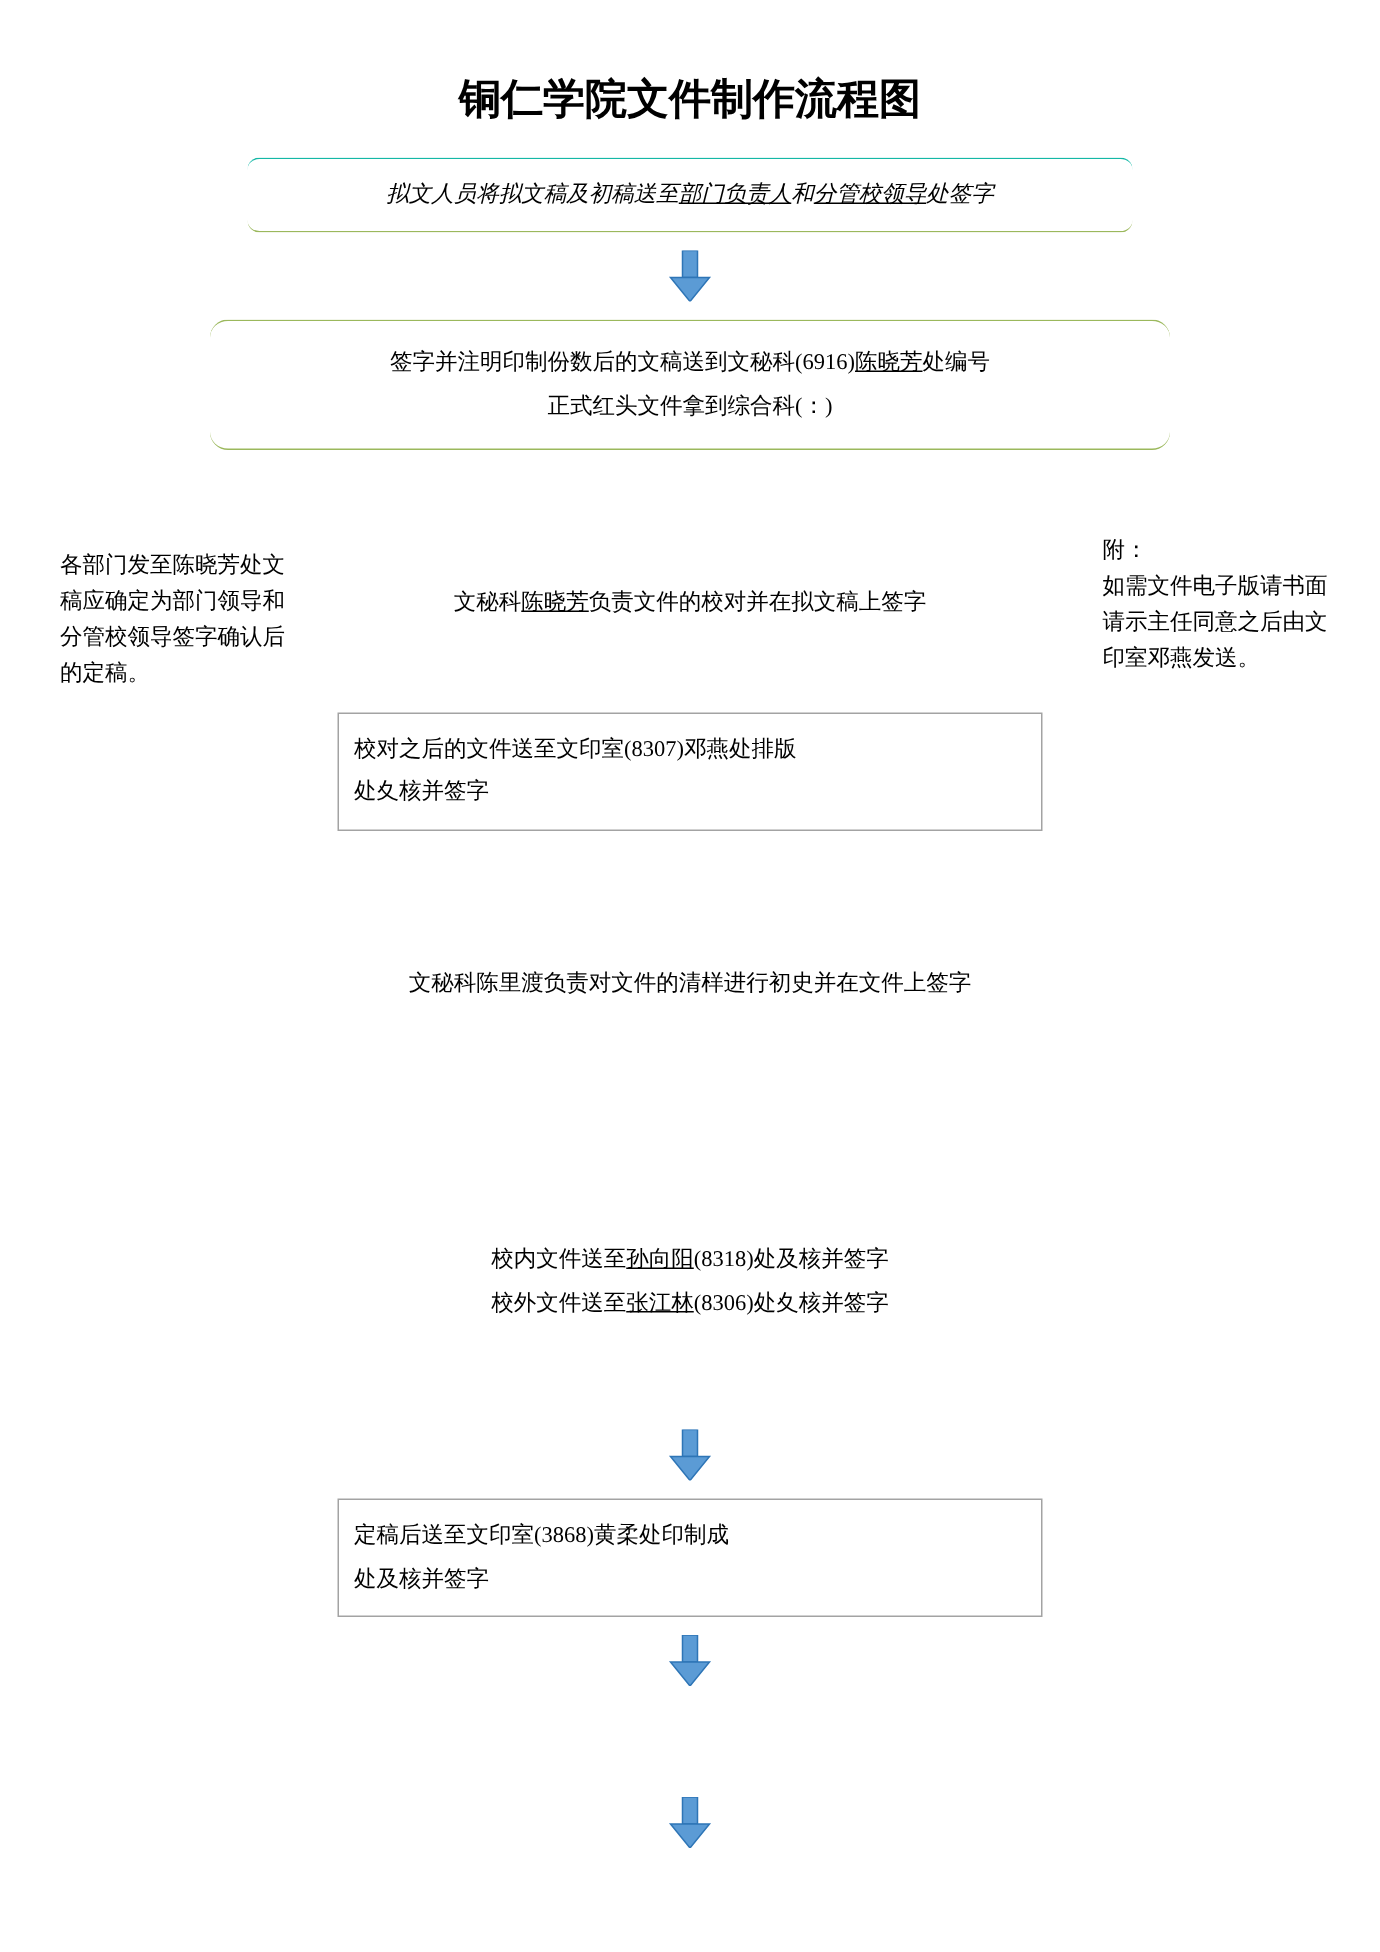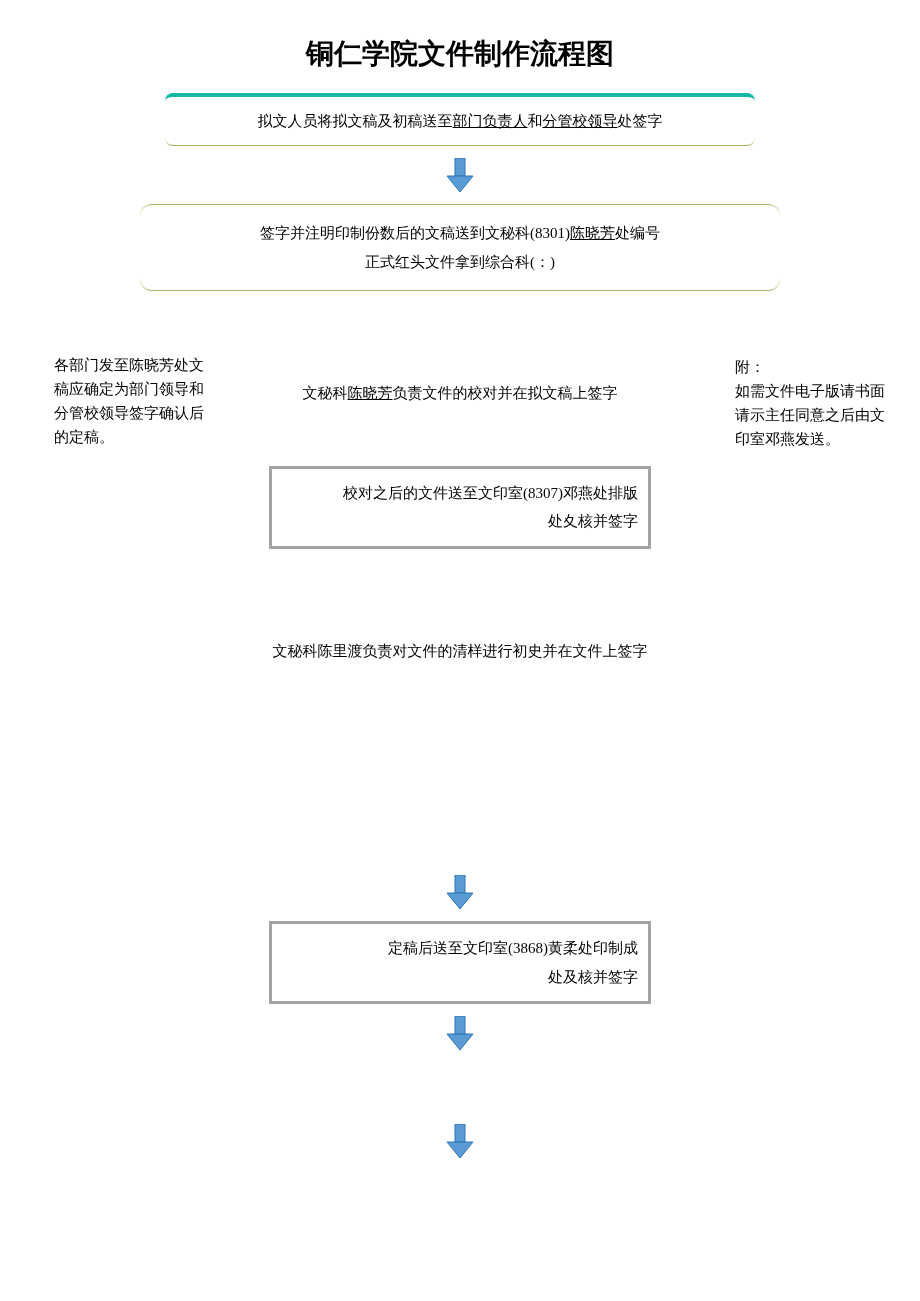--- a/index.html
+++ b/index.html
@@ -10,73 +10,73 @@
       font-family: "SimSun", "宋体", serif;
       font-size: 15px;
       color: #000;
       position: relative;
     }
     .title {
       text-align: center;
       font-size: 28px;
       font-weight: bold;
       font-family: "SimHei", "黑体", sans-serif;
-      padding-top: 35px;
+      padding-top: 47px;
       padding-bottom: 20px;
     }
     .flow {
       width: 100%;
       display: flex;
       flex-direction: column;
       align-items: center;
     }
     .box-banner {
       width: 590px;
       padding: 12px 10px;
       text-align: center;
-      border-top: 4px solid #14b8a6;
+      border-top: 1px solid #14b8a6;
       border-bottom: 1px solid #9bb85c;
       border-radius: 8px;
       line-height: 1.6;
+      font-style: italic;
     }
     .box-banner-wide {
       width: 640px;
       padding: 14px 20px;
       text-align: center;
       border-top: 1px solid #9bb85c;
       border-bottom: 1px solid #9bb85c;
       border-radius: 12px;
       line-height: 1.9;
     }
     .box-plain {
-      width: 382px;
+      width: 470px;
       padding: 10px 10px;
-      border: 3px solid #a3a3a3;
-      text-align: right;
+      border: 1px solid #a3a3a3;
+      text-align: left;
       line-height: 1.9;
     }
     .box-noborder {
       line-height: 1.9;
       padding: 8px 0;
     }
     .arrow-down {
       margin: 12px 0;
     }
     .arrow-down svg { display: block; }
     .gap-small { height: 50px; }
     .gap-med { height: 80px; }
     .gap-vl { height: 140px; }
     .side-left {
       position: absolute;
       left: 40px;
-      top: 353px;
+      top: 365px;
       width: 150px;
       font-size: 15px;
       line-height: 1.6;
-      margin-left: 14px;
     }
     .side-right {
       position: absolute;
       right: 30px;
       top: 355px;
       width: 155px;
       font-size: 15px;
       line-height: 1.6;
     }
     u { text-decoration: underline; }
@@ -99,21 +99,21 @@
   </div>
 
   <div class="arrow-down">
     <svg width="30" height="34" viewBox="0 0 30 34">
       <rect x="10" y="0" width="10" height="18" fill="#5b9bd5" stroke="#2e75b6"></rect>
       <polygon points="2,18 28,18 15,34" fill="#5b9bd5" stroke="#2e75b6"></polygon>
     </svg>
   </div>
 
   <div class="box-banner-wide">
-    <span>签字并注明印制份数后的文稿送到文秘科(8301)</span><u>陈晓芳</u><span>处编号</span><br>
+    <span>签字并注明印制份数后的文稿送到文秘科(6916)</span><u>陈晓芳</u><span>处编号</span><br>
     <span>正式红头文件拿到综合科(：)</span>
   </div>
 
   <div class="gap-med"></div>
 
   <div class="box-noborder">
     <span>文秘科</span><u>陈晓芳</u><span>负责文件的校对并在拟文稿上签字</span>
   </div>
 
   <div class="gap-small"></div>
@@ -122,20 +122,24 @@
     <span>校对之后的文件送至文印室(8307)邓燕处排版</span><br>
     <span>处夊核并签字</span>
   </div>
 
   <div class="gap-med"></div>
 
   <div class="box-noborder">文秘科陈里渡负责对文件的清样进行初史并在文件上签字</div>
 
   <div class="gap-vl"></div>
 
+  <div class="box-noborder">
+    <span>校内文件送至</span><u>孙向阳</u><span>(8318)处及核并签字</span><br>
+    <span>校外文件送至</span><u>张江林</u><span>(8306)处夊核并签字</span>
+  </div>
 
   <div class="gap-small"></div>
 
   <div class="arrow-down">
     <svg width="30" height="34" viewBox="0 0 30 34">
       <rect x="10" y="0" width="10" height="18" fill="#5b9bd5" stroke="#2e75b6"></rect>
       <polygon points="2,18 28,18 15,34" fill="#5b9bd5" stroke="#2e75b6"></polygon>
     </svg>
   </div>
 

